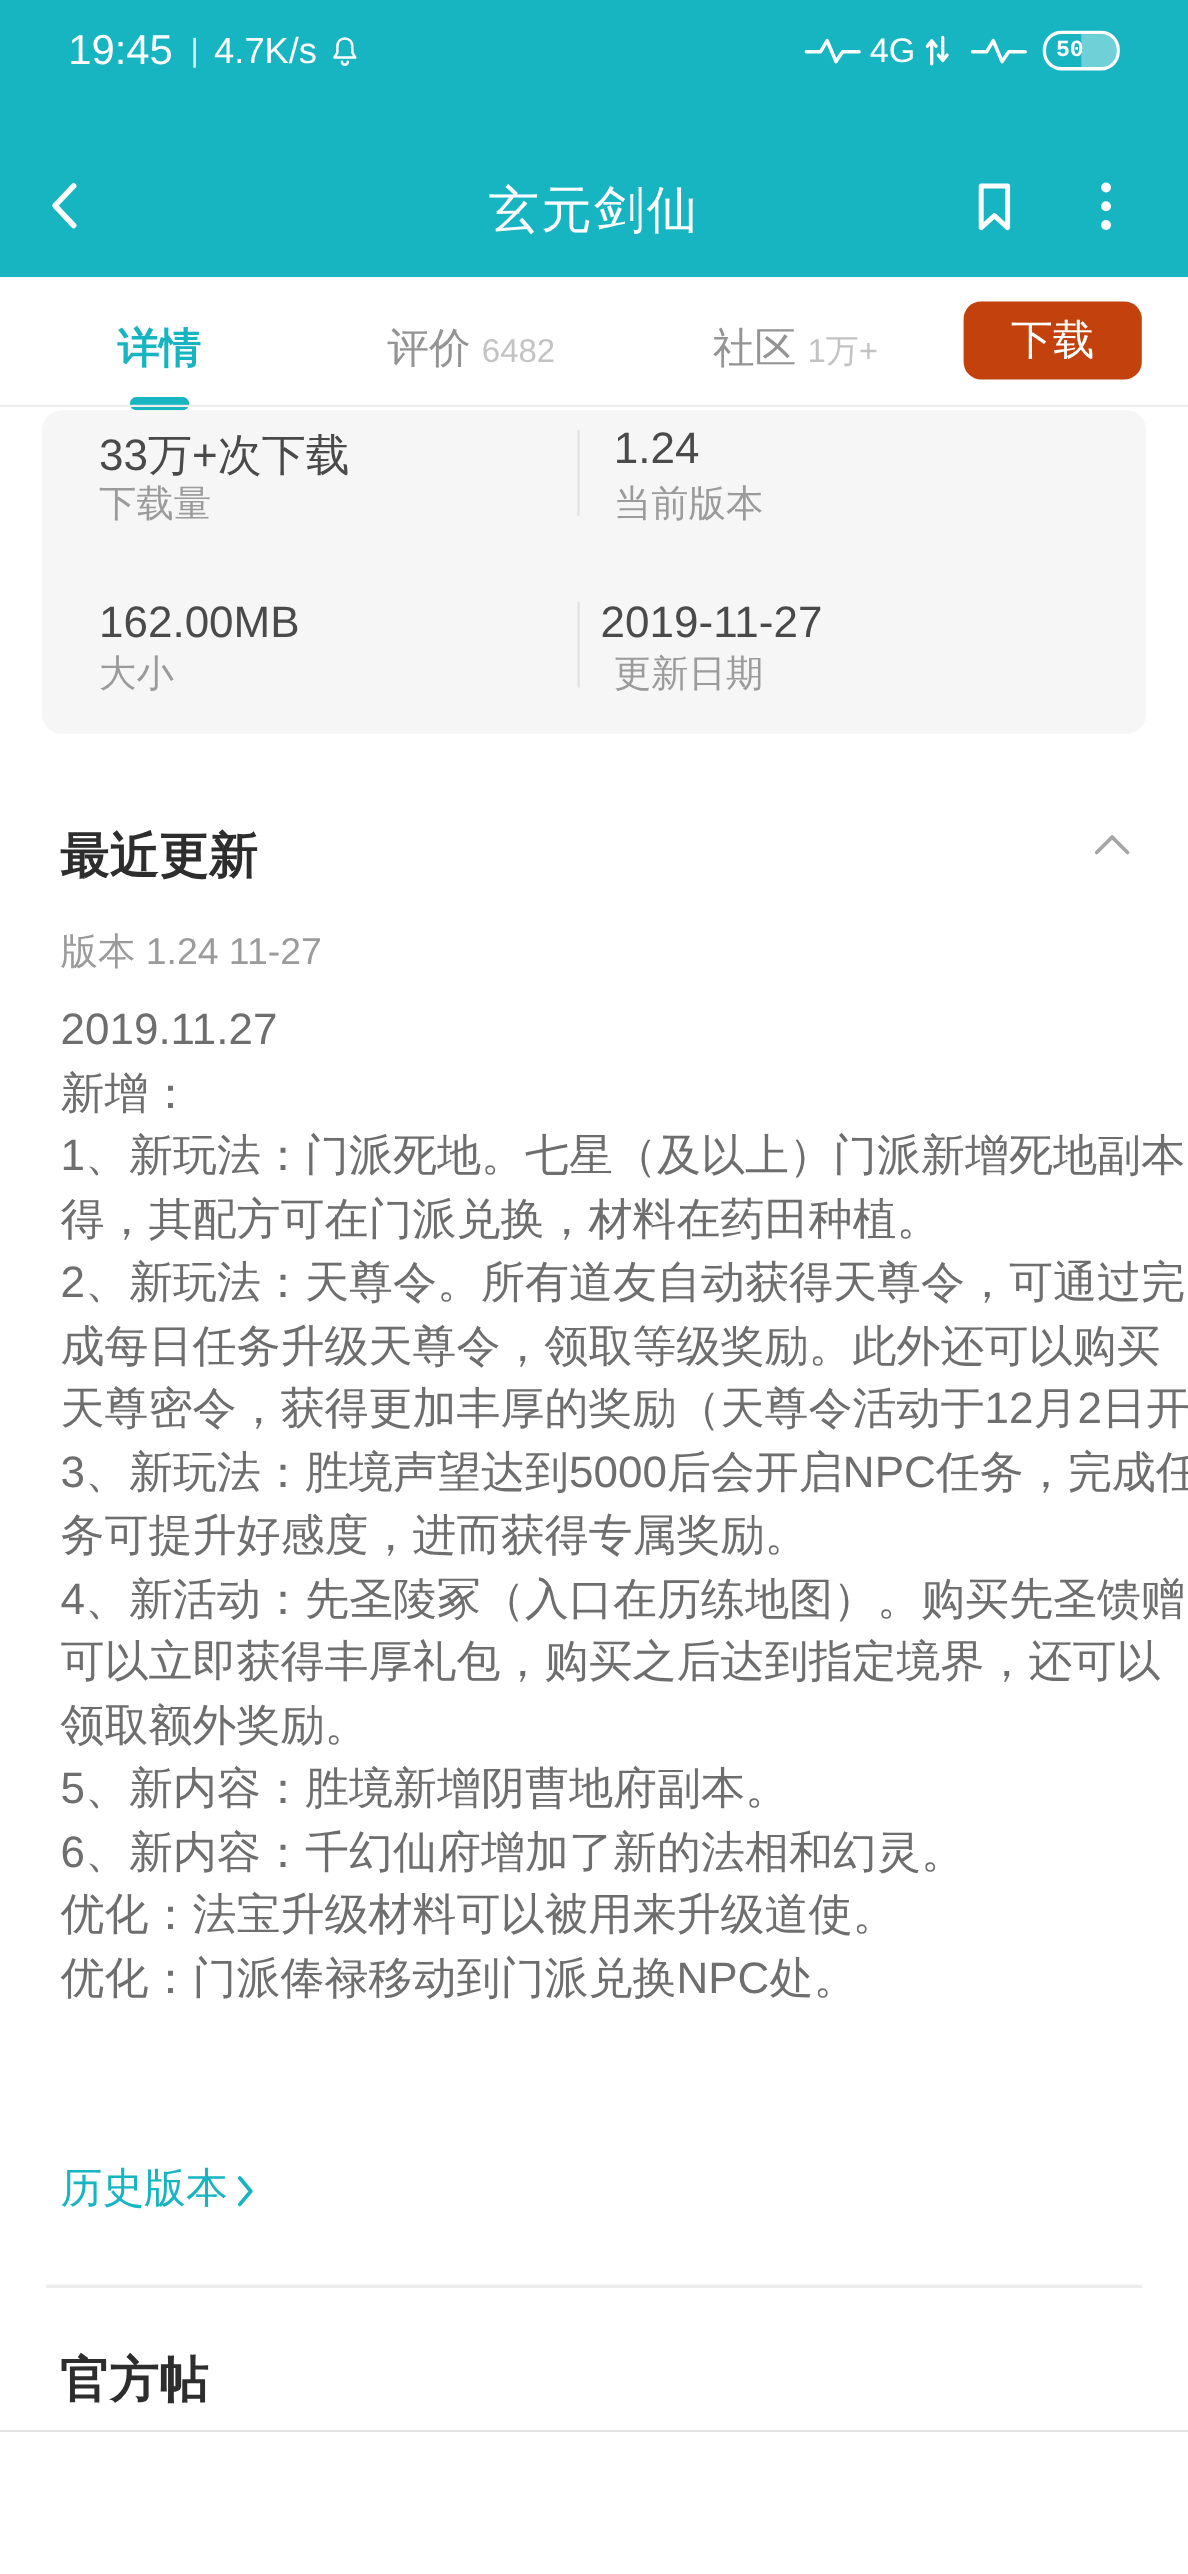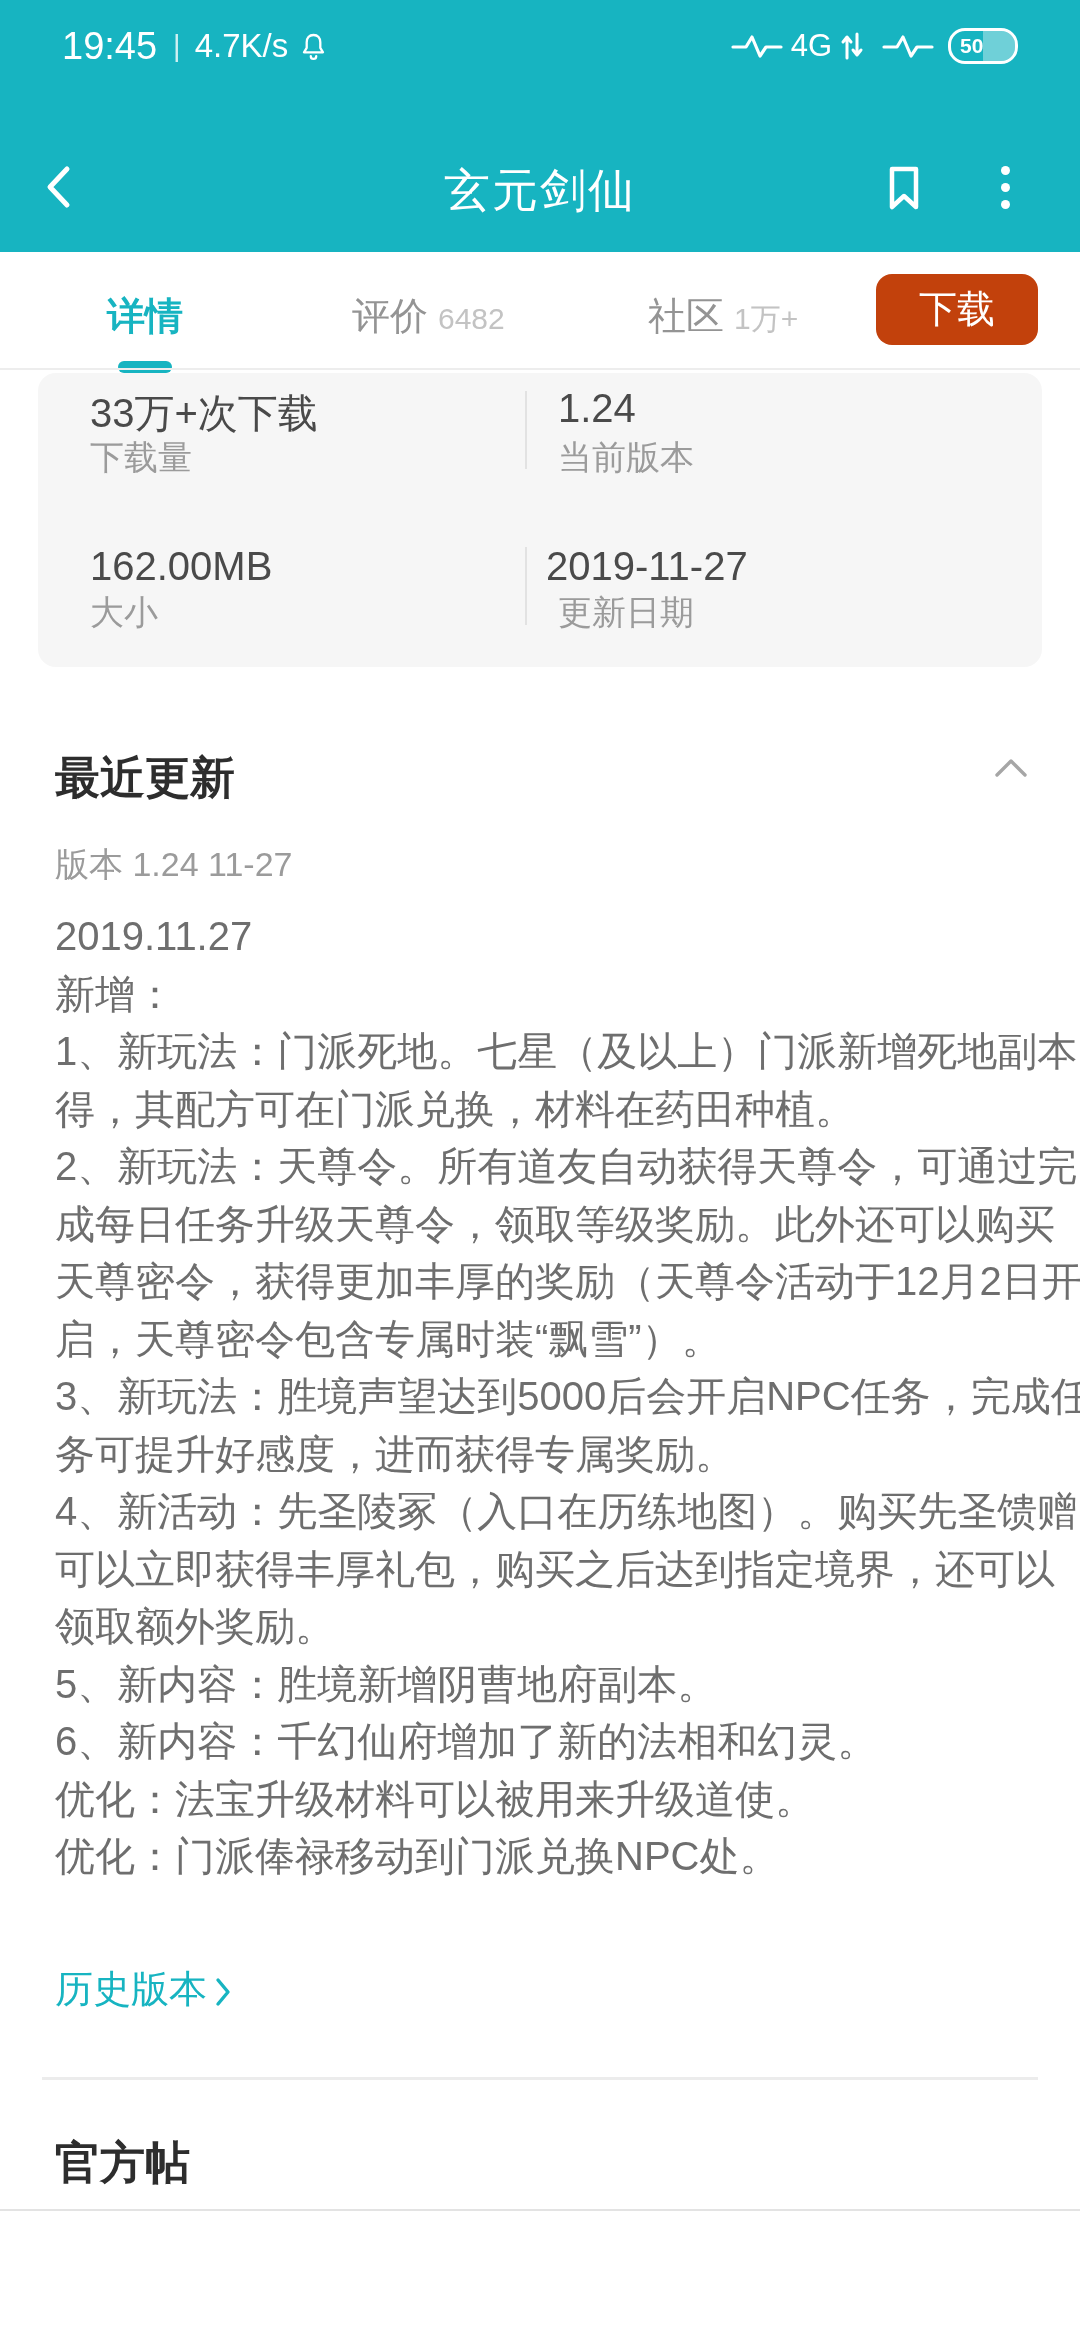--- a/index.html
+++ b/index.html
@@ -13,21 +13,21 @@
   .sb-left,.sb-right{display:flex;align-items:center;}
   .sb-time{font-size:38px;}
   .sb-pipe{font-size:29px;opacity:.8;margin:0 14px 0 16px;}
   .sb-speed{font-size:33px;}
   .sb-bell{margin-left:12px;display:flex;}
   .sb-net{font-size:31px;margin:0 8px;}
   .battery{position:relative;width:64px;height:30px;border:3px solid #fff;border-radius:17px;
            margin-left:14px;overflow:hidden;}
   .battery-fill{position:absolute;top:0;bottom:0;right:0;width:50%;background:rgba(255,255,255,.38);}
   .battery-num{position:absolute;left:9px;top:50%;transform:translateY(-50%);
-               font-size:21px;font-weight:bold;color:#fff;}
+               font-size:21px;font-weight:bold;color:#fff;font-family:Liberation Mono, monospace;}
   .appbar-title{position:absolute;left:0;right:0;top:160px;text-align:center;
                 color:#fff;font-size:46px;font-weight:500;letter-spacing:2px;}
   .back-btn{position:absolute;left:43px;top:164px;display:flex;}
   .bookmark-btn{position:absolute;left:883px;top:164px;display:flex;}
   .kebab-btn{position:absolute;left:999px;top:166px;width:12px;}
   .kebab-btn .dot{width:9px;height:9px;border-radius:50%;background:#fff;margin:0 auto 8px;}
 
   
   .tabbar{position:absolute;left:0;top:252px;width:1080px;height:118px;background:#fff;}
   .tabbar-border{position:absolute;left:0;top:116px;width:1080px;height:2px;background:#ededed;}
@@ -163,21 +163,20 @@
   <div class="version-line">版本 1.24  11-27</div>
 
   <div class="changelog">
     <div class="cl-line">2019.11.27</div>
     <div class="cl-line">新增：</div>
     <div class="cl-line">1、新玩法：门派死地。七星（及以上）门派新增死地副本，</div>
     <div class="cl-line">得，其配方可在门派兑换，材料在药田种植。</div>
     <div class="cl-line">2、新玩法：天尊令。所有道友自动获得天尊令，可通过完</div>
     <div class="cl-line">成每日任务升级天尊令，领取等级奖励。此外还可以购买</div>
     <div class="cl-line">天尊密令，获得更加丰厚的奖励（天尊令活动于12月2日开</div>
-    <div class="cl-line">启，天尊密令包含专属时装“飘雪”）。</div>
     <div class="cl-line">3、新玩法：胜境声望达到5000后会开启NPC任务，完成任</div>
     <div class="cl-line">务可提升好感度，进而获得专属奖励。</div>
     <div class="cl-line">4、新活动：先圣陵冢（入口在历练地图）。购买先圣馈赠</div>
     <div class="cl-line">可以立即获得丰厚礼包，购买之后达到指定境界，还可以</div>
     <div class="cl-line">领取额外奖励。</div>
     <div class="cl-line">5、新内容：胜境新增阴曹地府副本。</div>
     <div class="cl-line">6、新内容：千幻仙府增加了新的法相和幻灵。</div>
     <div class="cl-line">优化：法宝升级材料可以被用来升级道使。</div>
     <div class="cl-line">优化：门派俸禄移动到门派兑换NPC处。</div>
   </div>

